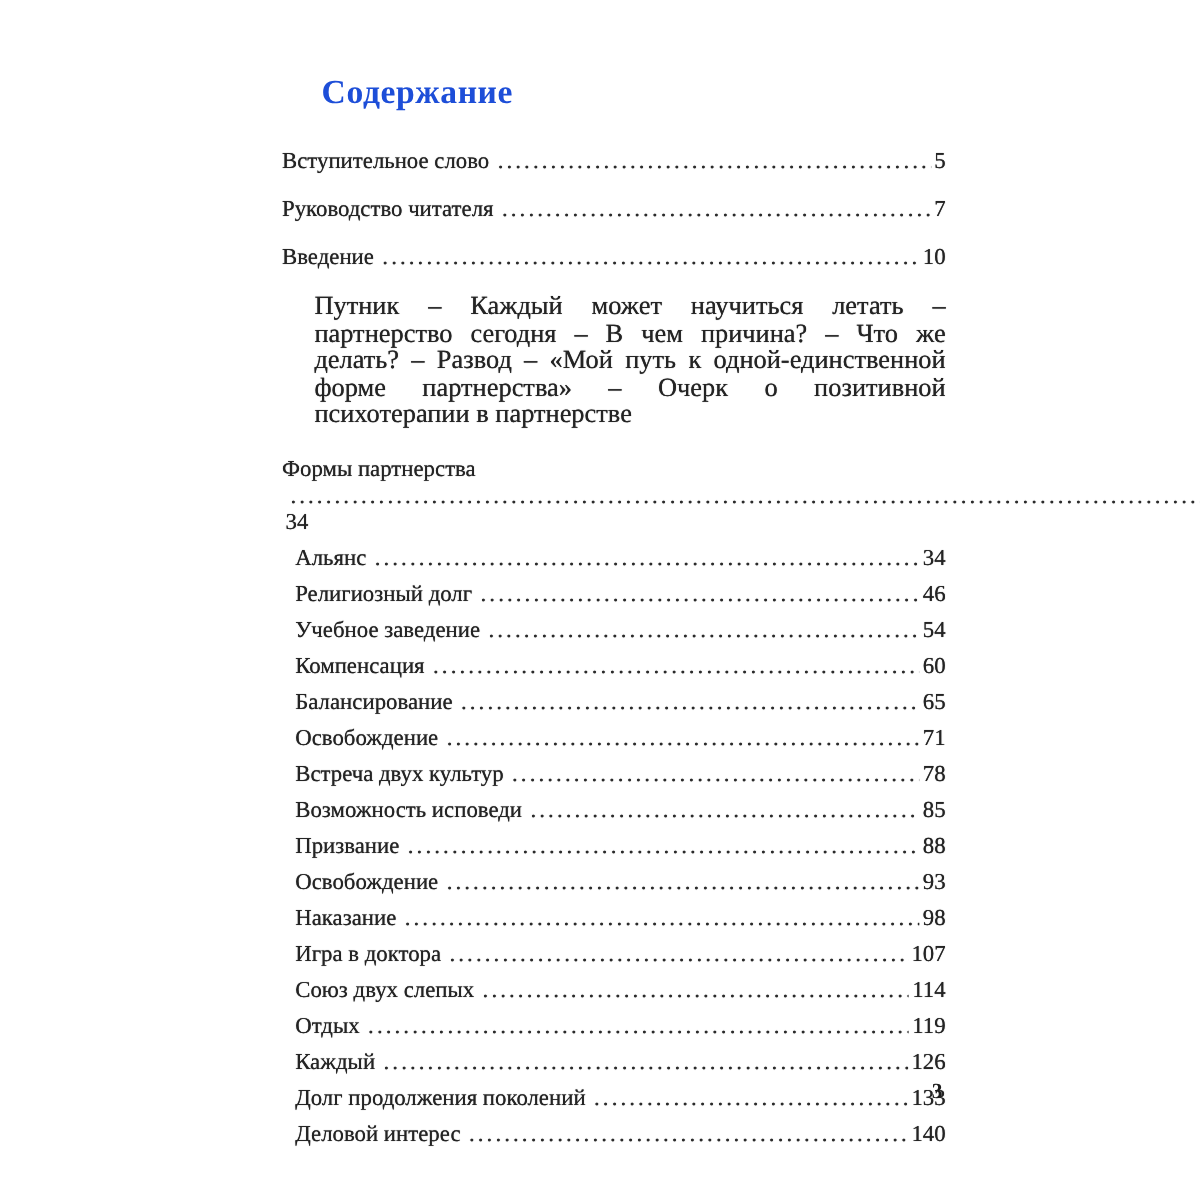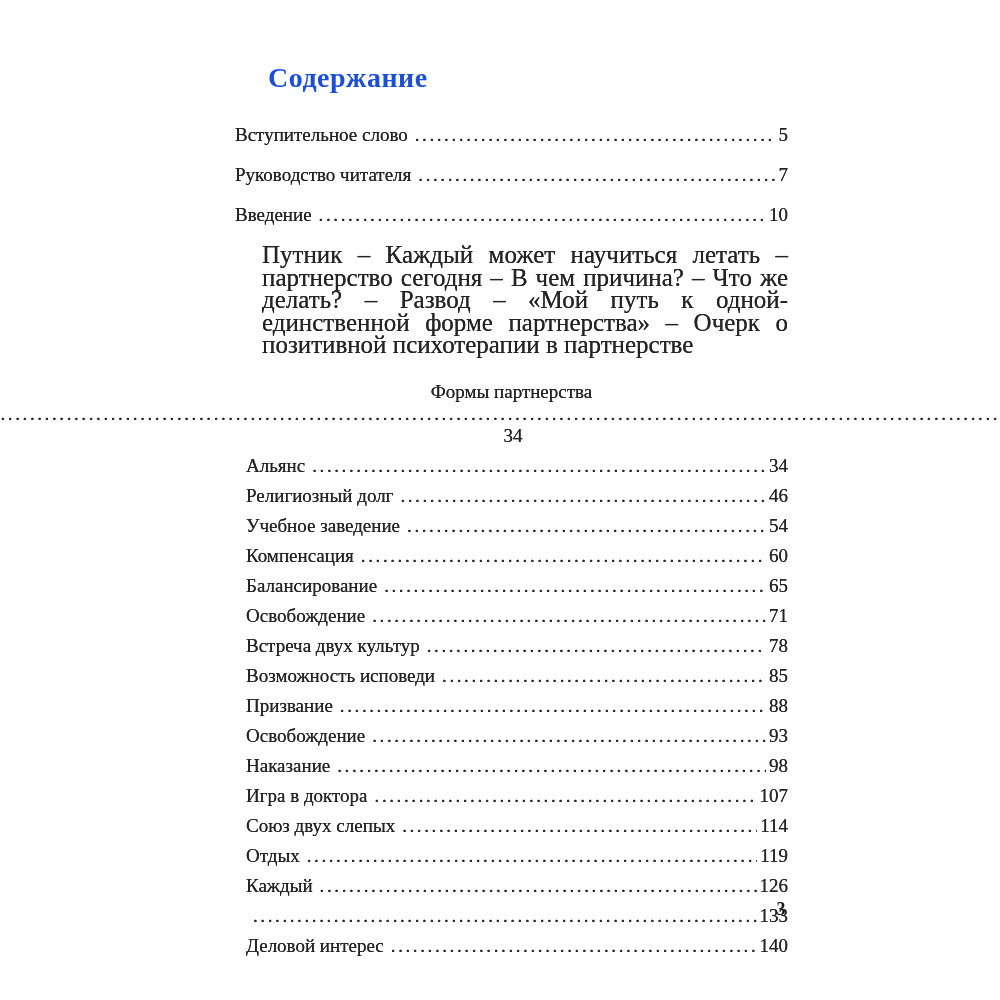--- a/index.html
+++ b/index.html
@@ -23,42 +23,42 @@
   }
   .title {
     font-size: 28px;
     font-weight: bold;
     color: #1d4ed8;
     margin: 0 0 30px 33px;
     letter-spacing: 0.5px;
   }
   .row {
     display: flex;
-    align-items: center;
+    align-items: flex-start;
     font-size: 19px;
     line-height: 22px;
     color: #242424;
     text-shadow: 0 0 0.6px #2a2a2a;
   }
   .row.lvl0 { margin-bottom: 18px; }
   .row.lvl0.tight { margin-bottom: 8px; flex-direction: column; }
   .row.lvl1 { margin-left: 11px; margin-bottom: 8px; }
   .lbl { white-space: nowrap; }
   .dots {
     flex: 1;
     overflow: hidden;
     white-space: nowrap;
     margin-left: 7px;
     letter-spacing: 2.6px;
     color: #2a2a2a;
   }
   .pg { white-space: nowrap; margin-left: 3px; }
   .note {
     margin: 4px 0 24px 27px;
-    font-size: 25px;
+    font-size: 22px;
     line-height: 22.5px;
     text-align: justify;
     text-align-last: left;
     color: #242424;
     text-shadow: 0 0 0.6px #2a2a2a;
   }
   .footer-num {
     position: absolute;
     left: 768px; top: 899px;
     width: 26px;
@@ -166,20 +166,21 @@
           <span class="lbl">Отдых</span>
           <span class="dots">................................................................................................................................................................</span>
           <span class="pg">119</span>
         </div>
         <div class="row lvl1">
           <span class="lbl">Каждый</span>
           <span class="dots">................................................................................................................................................................</span>
           <span class="pg">126</span>
         </div>
         <div class="row lvl1">
+          <span class="lbl">Долг продолжения поколений</span>
           <span class="dots">................................................................................................................................................................</span>
           <span class="pg">133</span>
         </div>
         <div class="row lvl1">
           <span class="lbl">Деловой интерес</span>
           <span class="dots">................................................................................................................................................................</span>
           <span class="pg">140</span>
         </div>
       </div>
   </div>

